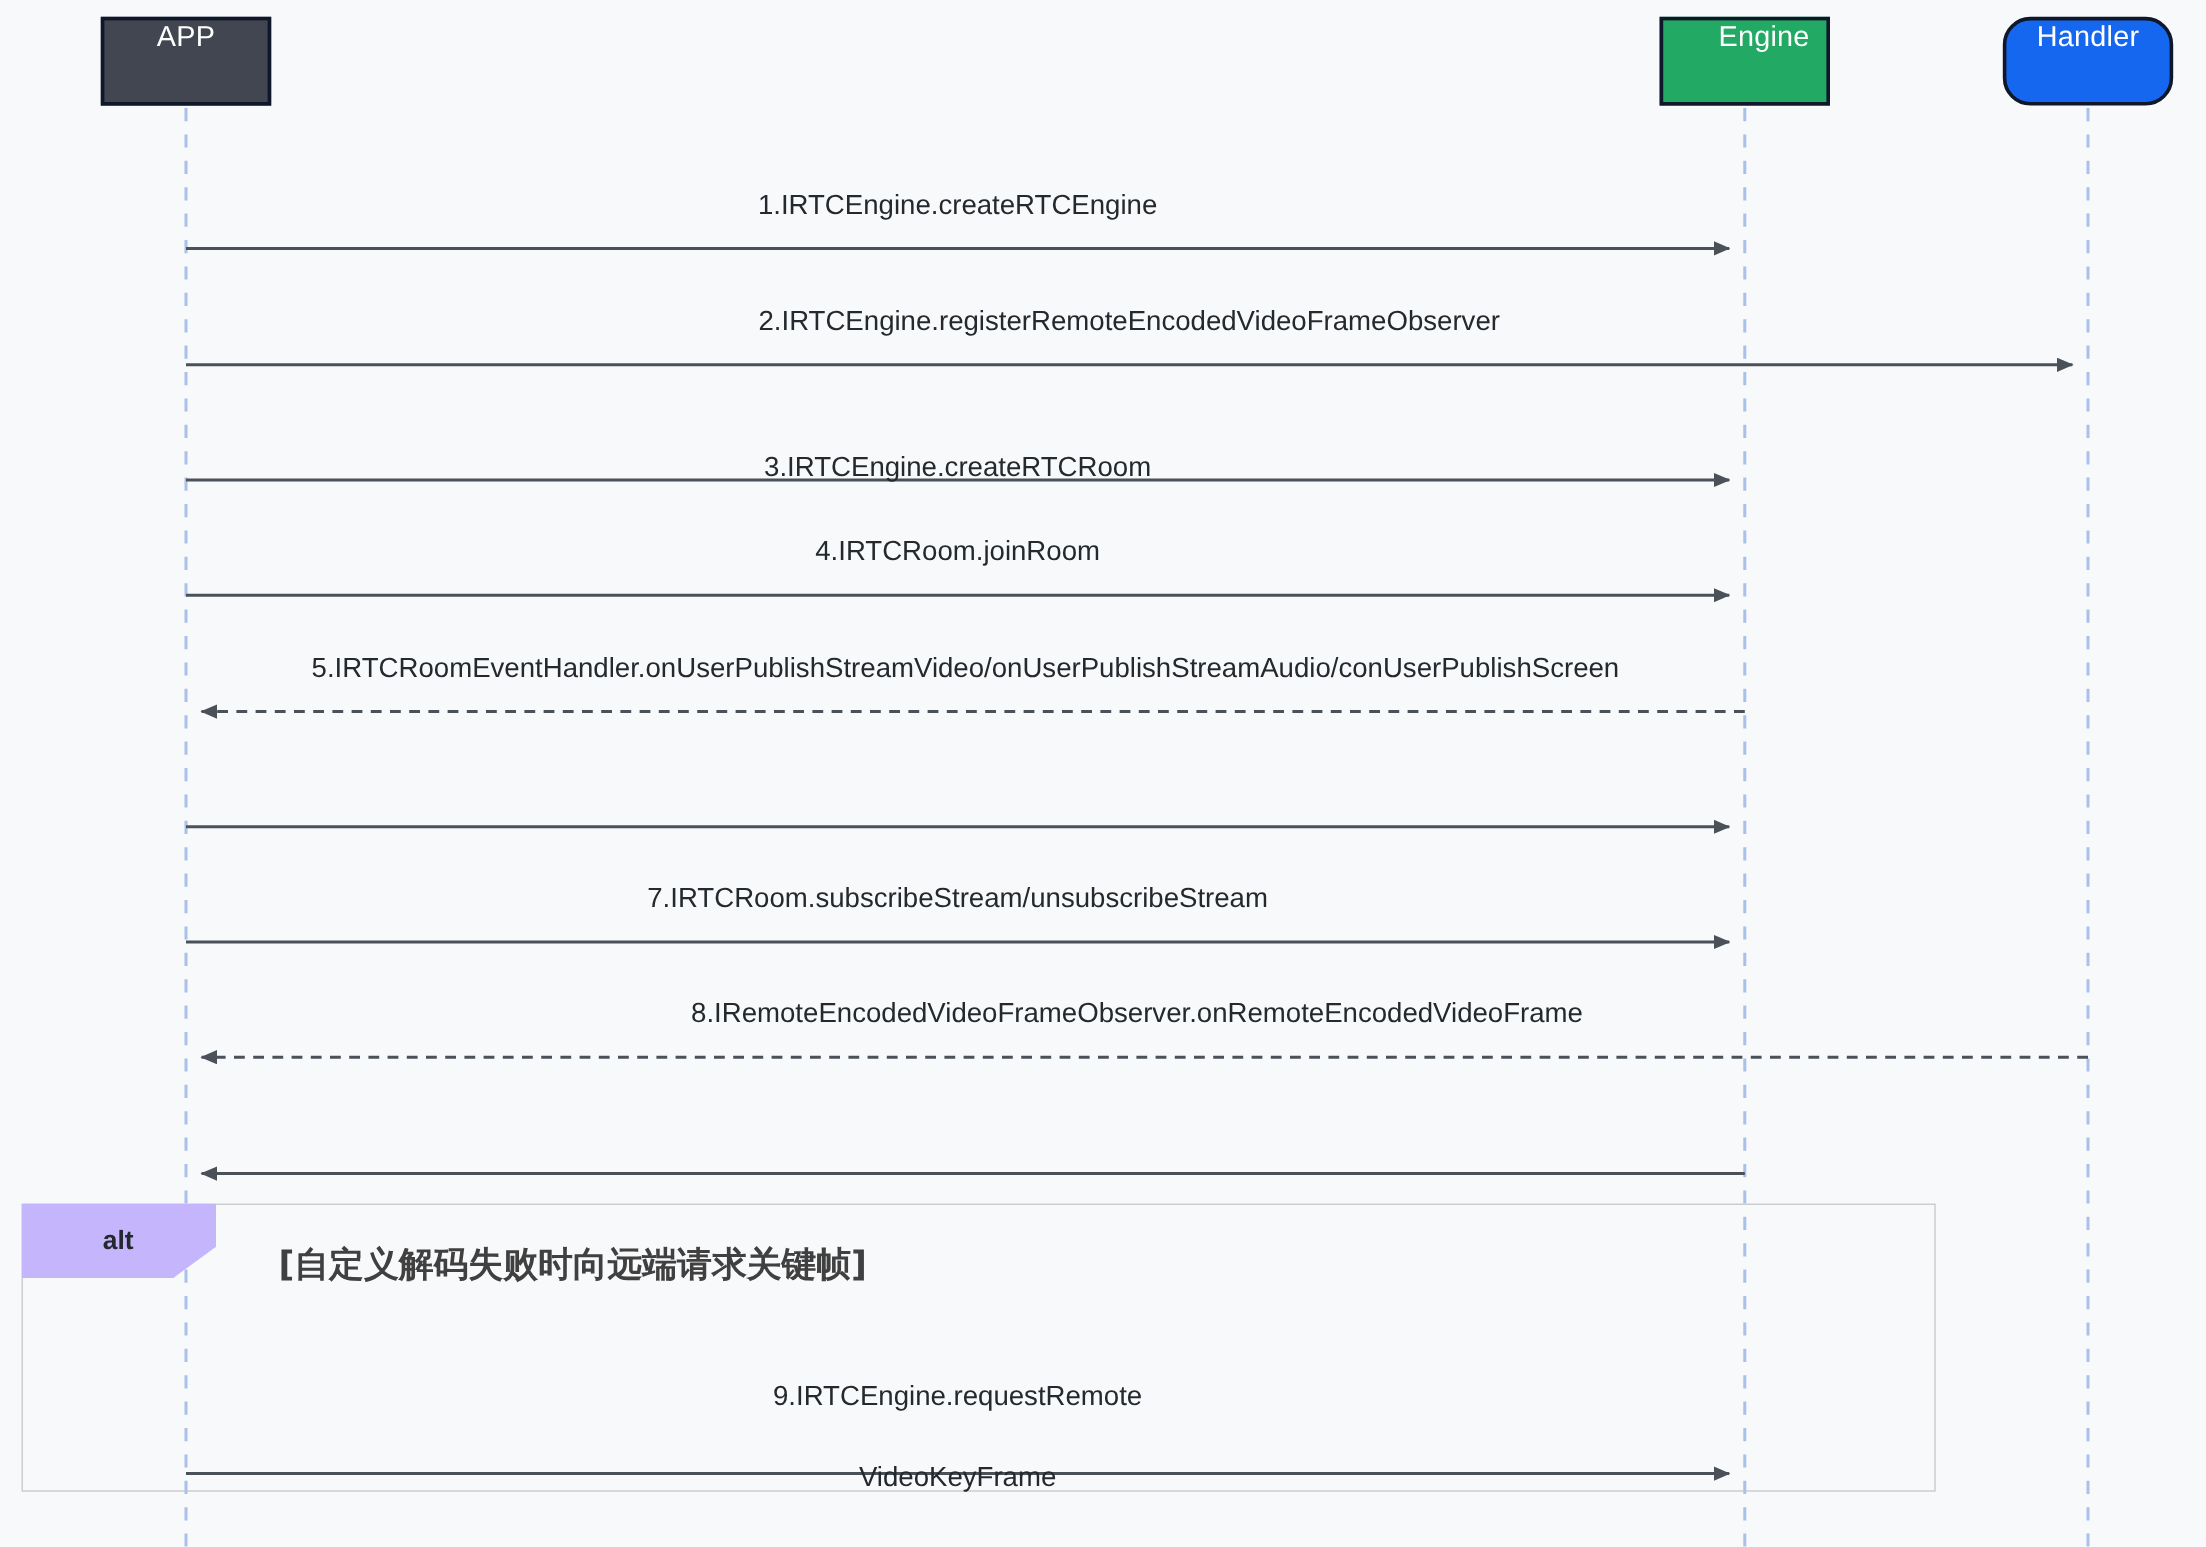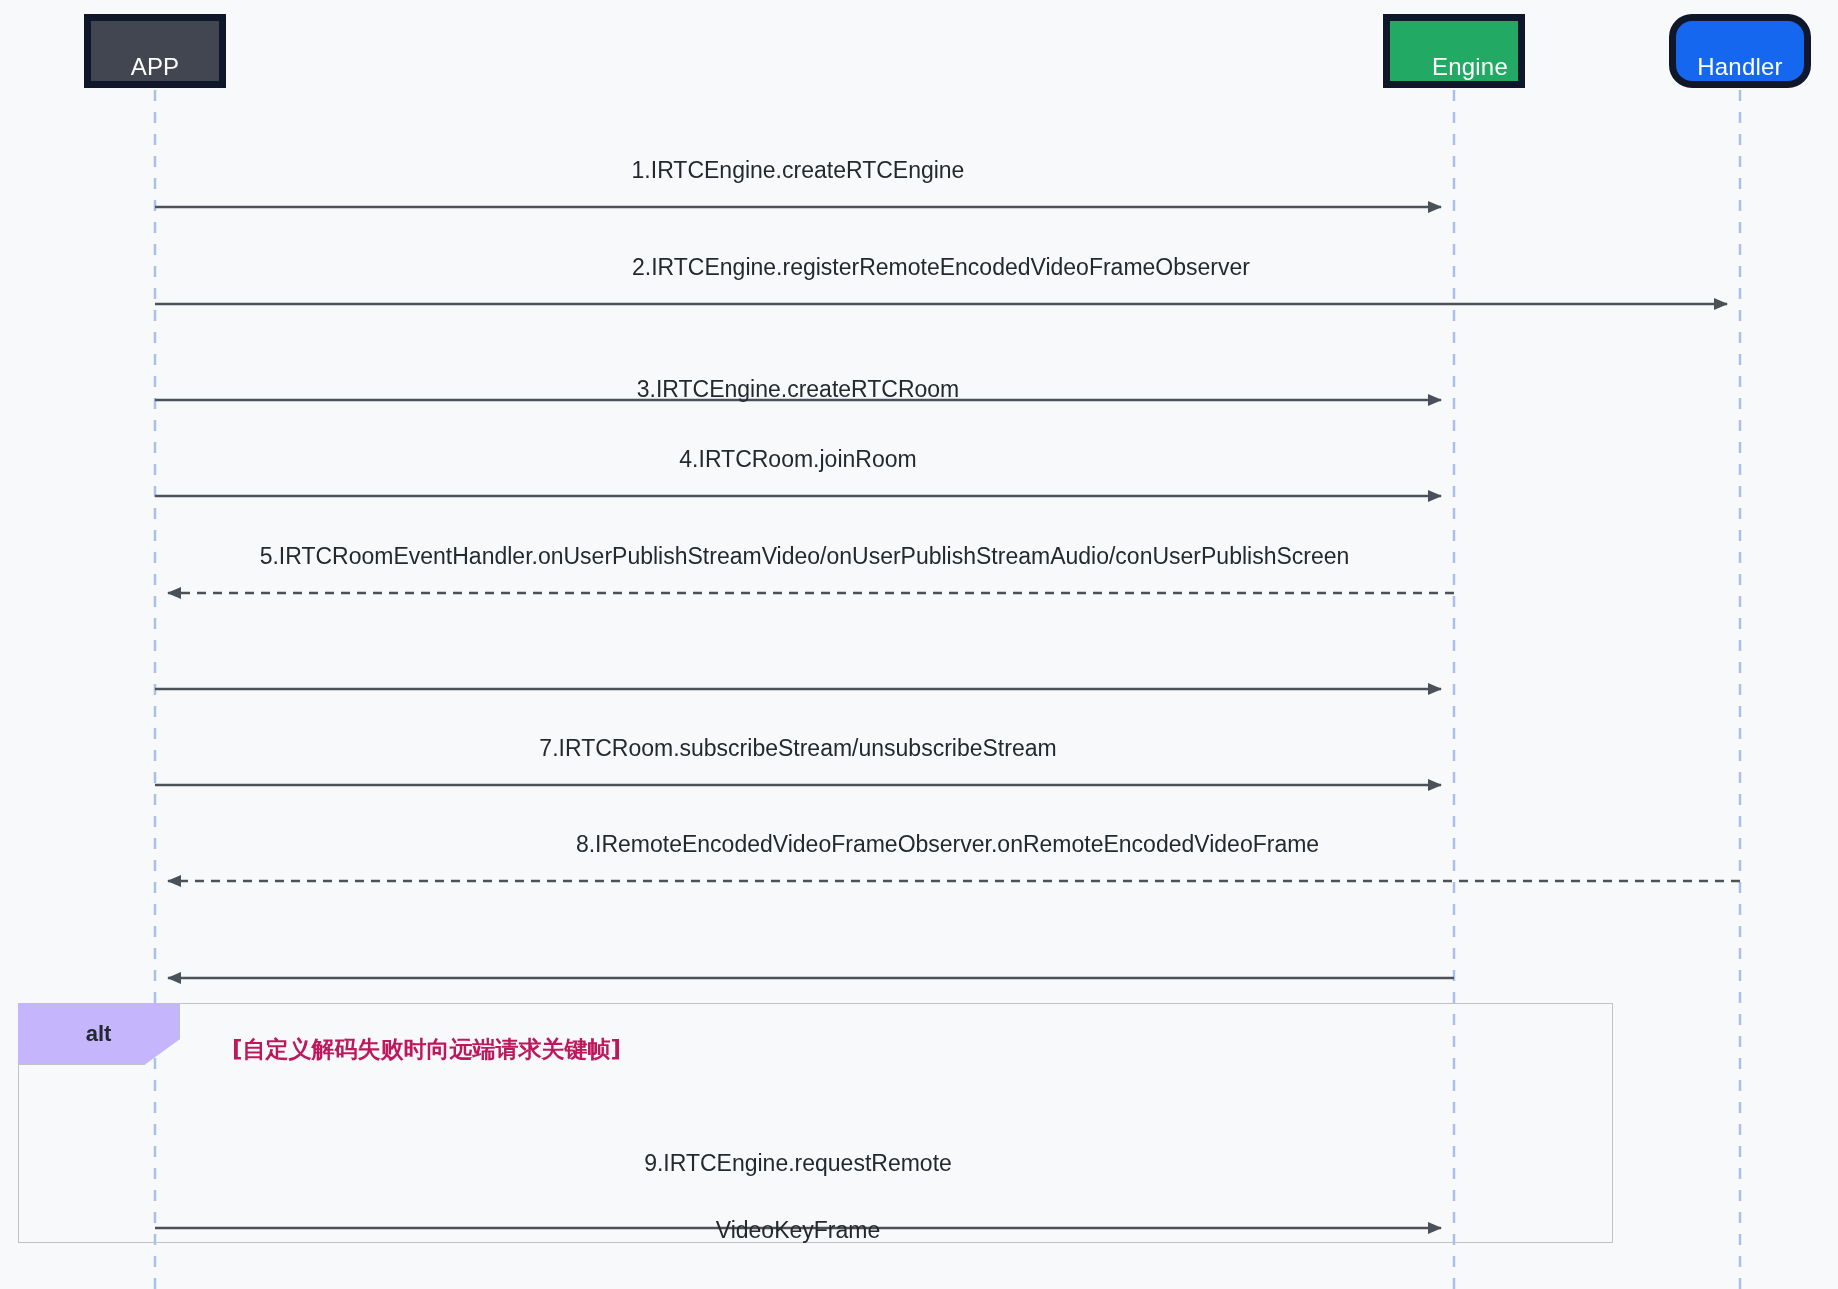--- a/index.html
+++ b/index.html
@@ -18,23 +18,23 @@
   }
   svg.layer {
     position: absolute;
     top: 0; left: 0;
     width: 1838px;
     height: 1289px;
   }
   .actor-box {
     position: absolute;
     display: flex;
-    align-items: flex-end;
+    align-items: flex-start;
     justify-content: center;
-    border: 7px solid #0f172a;
+    border: 3px solid #0f172a;
     color: #ffffff;
     font-size: 24px;
     font-weight: 400;
     letter-spacing: 0.2px;
   }
   .msg-label {
     position: absolute;
     text-align: center;
     color: #24292e;
     font-size: 23px;
@@ -56,23 +56,23 @@
     justify-content: center;
     font-size: 22px;
     font-weight: bold;
     color: #24292e;
     border-right: 1px solid #bfc3c7;
     border-bottom: 1px solid #bfc3c7;
     clip-path: polygon(0 0, 100% 0, 100% 58%, 78% 100%, 0 100%);
   }
   .alt-condition {
     position: absolute;
-    font-size: 23px;
+    font-size: 29px;
     font-weight: bold;
-    color: #be185d;
+    color: #404040;
     font-family: "DejaVu Sans", "Liberation Sans", sans-serif;
     white-space: nowrap;
   }
 </style>
 </head>
 <body>
 
 <div id="diagram-root">
 
   <svg class="layer" viewBox="0 0 1838 1289" xmlns="http://www.w3.org/2000/svg">

